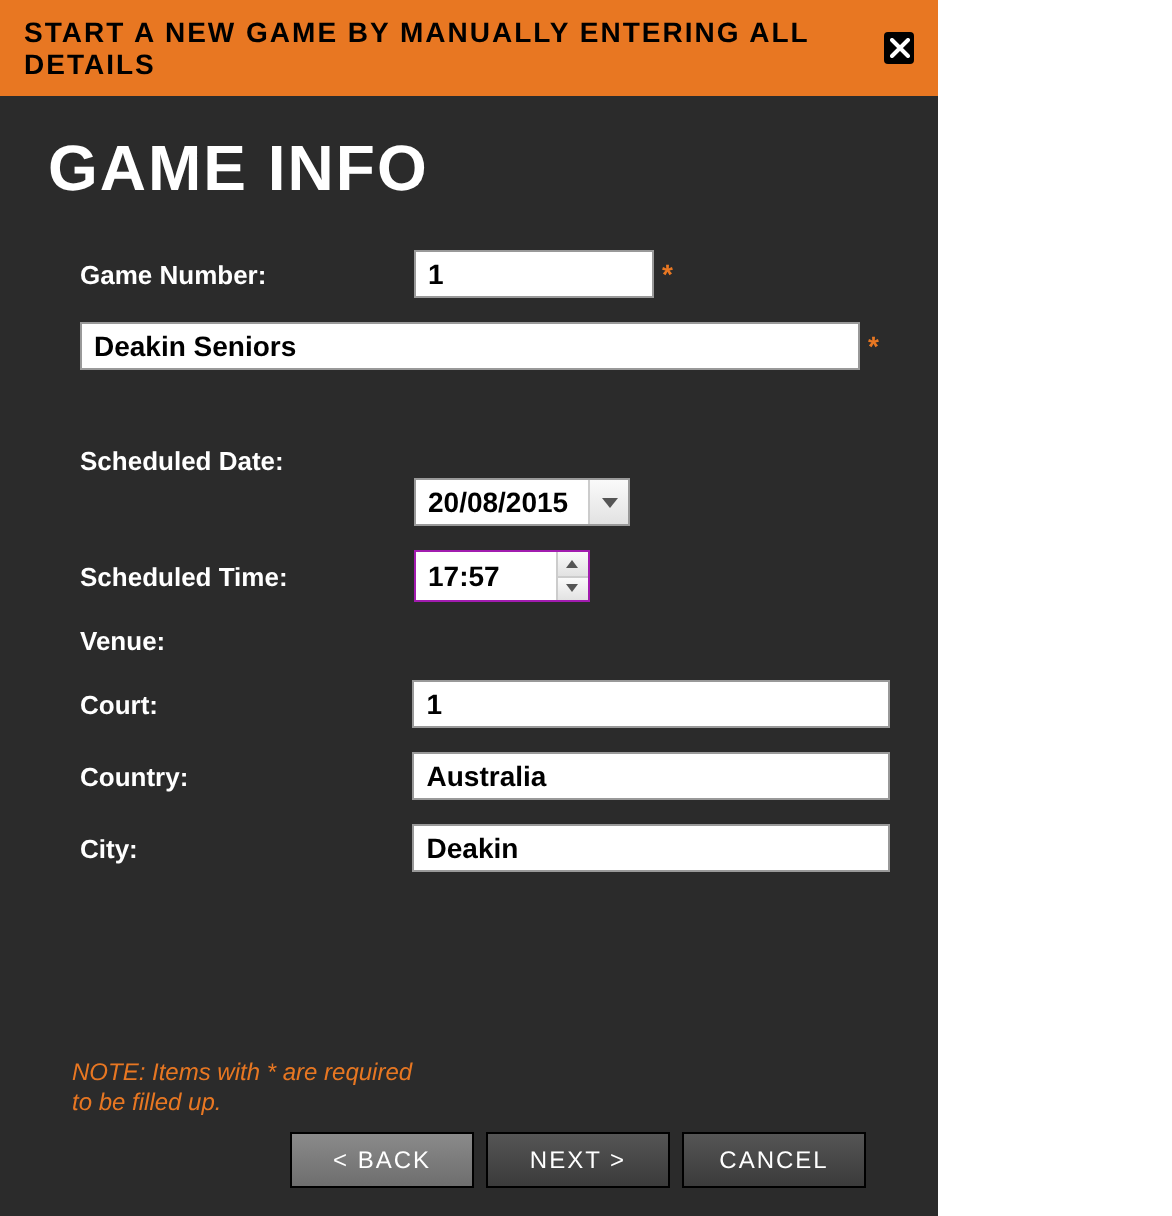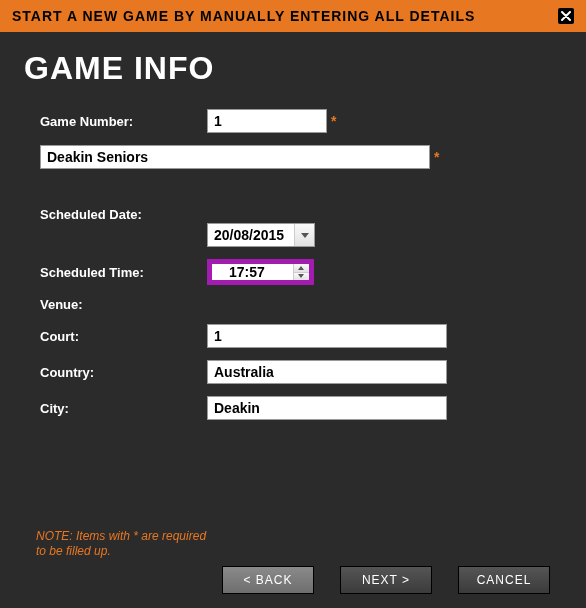--- a/index.html
+++ b/index.html
@@ -4,21 +4,21 @@
   <style>
     * { box-sizing: border-box; margin: 0; padding: 0; }
     body {
       width: 586px;
       height: 608px;
       background: #fff;
       font-family: Arial, Helvetica, sans-serif;
       overflow: hidden;
     }
     .dialog {
-      width: 586px;
+      width: 469px;
       height: 608px;
       background: #2b2b2b;
       position: relative;
       display: flex;
       flex-direction: column;
     }
     .header-bar {
       background: #e87722;
       color: #000;
       padding: 8px 12px;
@@ -124,23 +124,22 @@
     }
     .down-caret {
       width: 0; height: 0;
       border-left: 4px solid transparent;
       border-right: 4px solid transparent;
       border-top: 5px solid #555;
     }
     .time-box {
       display: inline-flex;
       height: 26px;
-      border: 5px solid #a21caf;
+      border: 1px solid #a21caf;
       background: #fff;
-      padding-left: 11px;
     }
     .time-text {
       font-size: 14px;
       font-weight: bold;
       padding: 2px 28px 2px 6px;
       display: flex;
       align-items: center;
     }
     .spinner {
       display: flex;
@@ -176,21 +175,21 @@
       color: #e87722;
       font-style: italic;
       font-size: 12px;
       line-height: 1.3;
       margin-bottom: 6px;
       max-width: 180px;
     }
     .btn-row {
       display: flex;
       justify-content: flex-end;
-      gap: 26px;
+      gap: 6px;
     }
     .btn {
       min-width: 92px;
       height: 28px;
       border: 1px solid #000;
       color: #fff;
       font-family: "Arial Black", Impact, sans-serif;
       letter-spacing: 1px;
       font-size: 12px;
       text-transform: uppercase;

